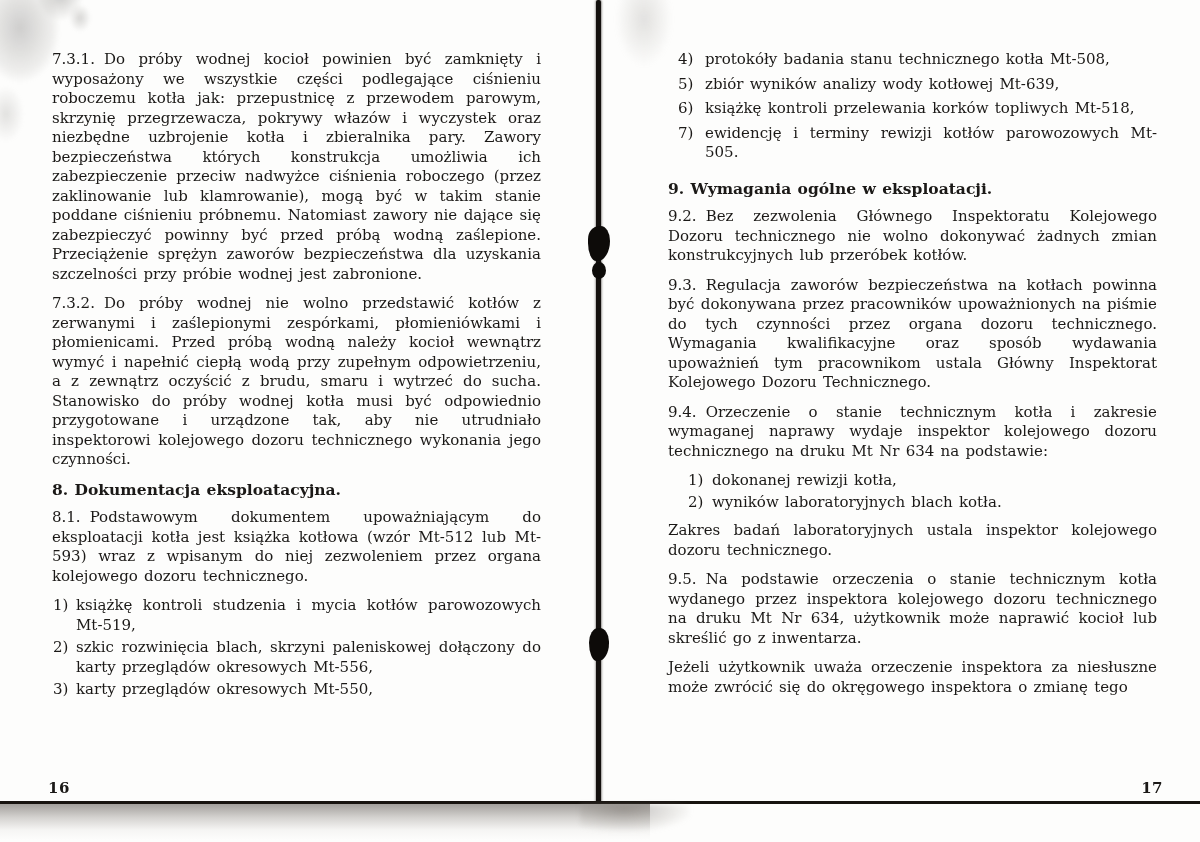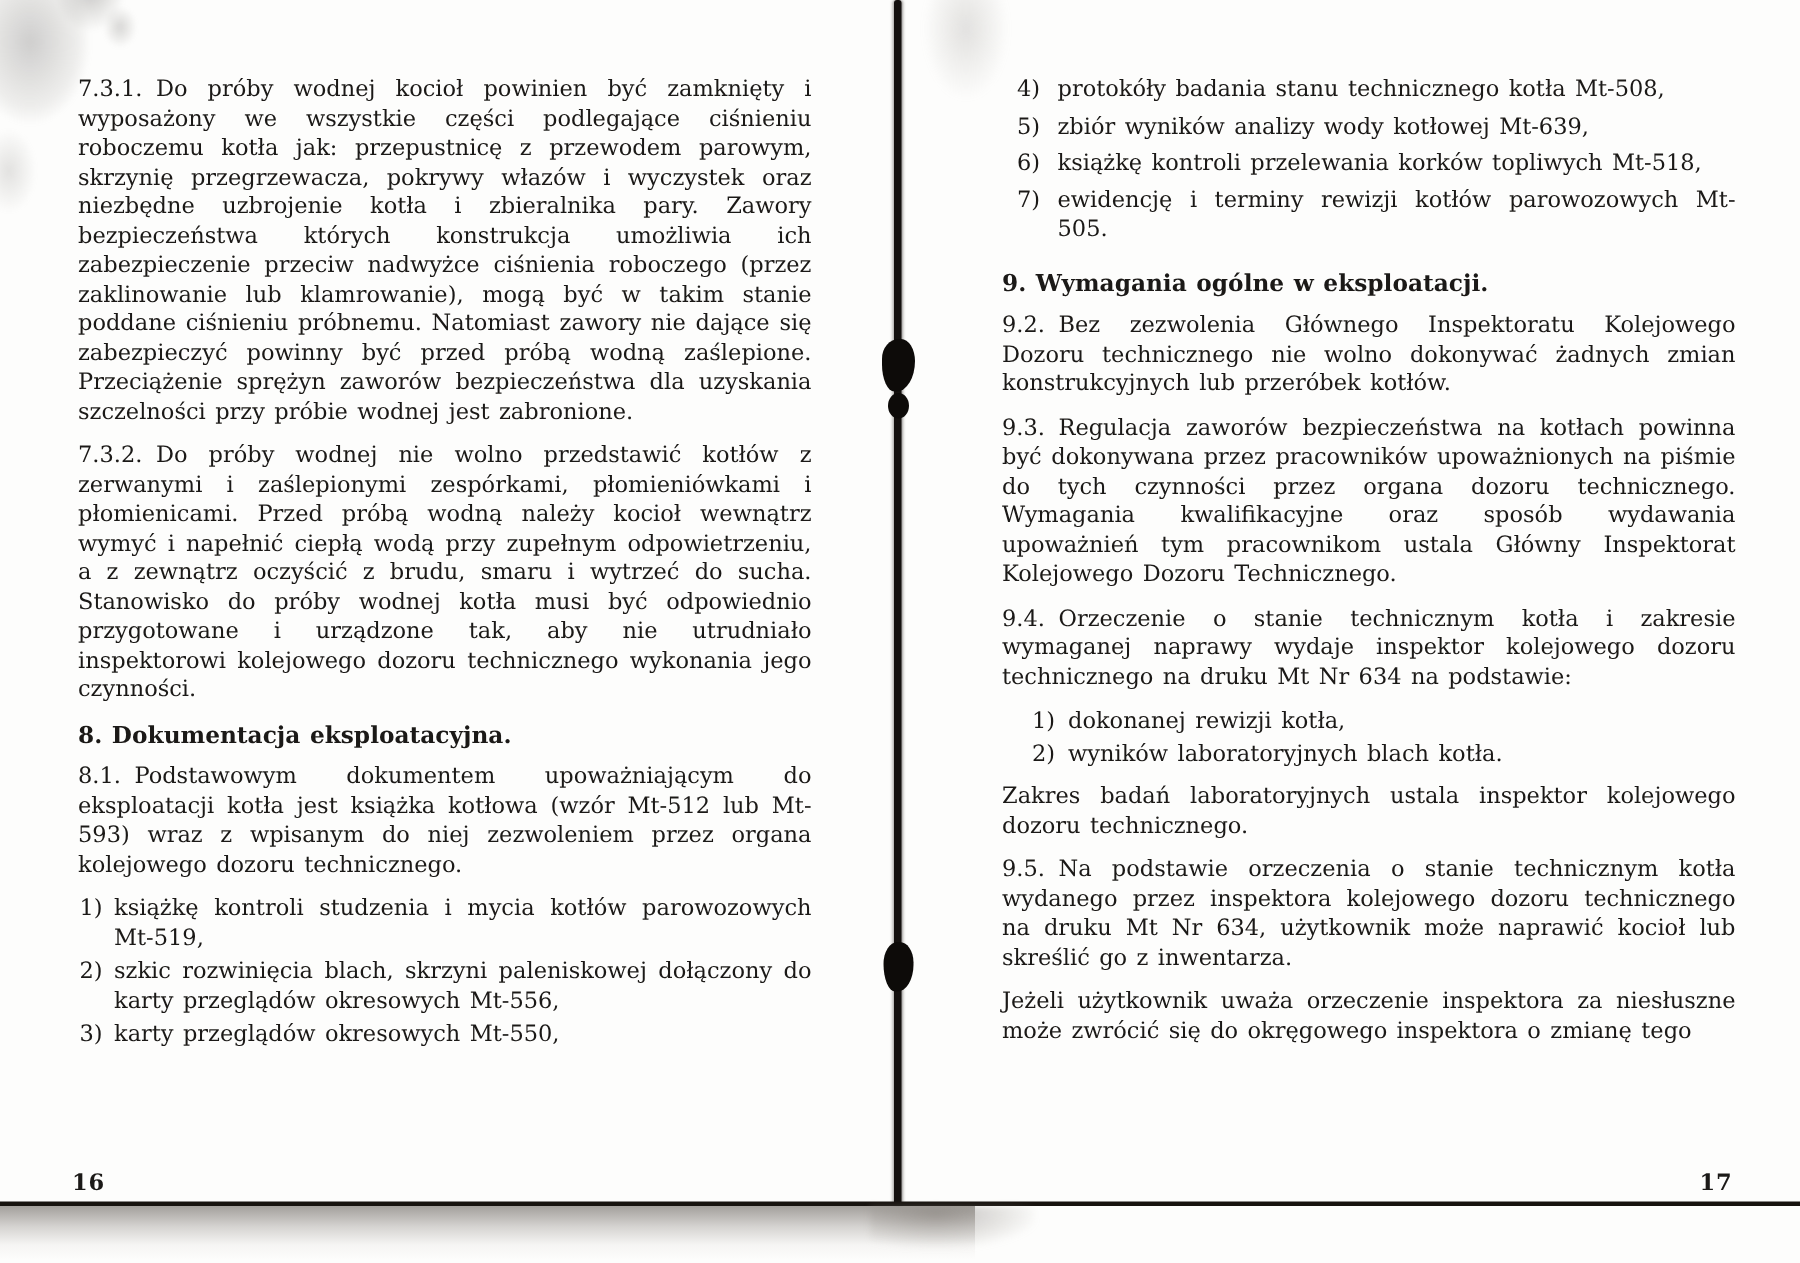--- a/index.html
+++ b/index.html
@@ -35,21 +35,21 @@
   .doclist-right .li .m{width:27px;}
   .basis-list .li{padding-left:20px;margin-bottom:2px;}
   .basis-list .li .m{width:24px;}
   .cont{margin-top:9px;}
 
   .pagenum{
     position:absolute;top:747px;
     font-size:15px;font-weight:bold;letter-spacing:.5px;margin-top:32px;
   }
   #pn-left{left:48px;}
-  #pn-right{left:1133px;width:30px;}
+  #pn-right{left:1133px;width:30px;text-align:right;}
 
   
   .gutter{
     position:absolute;left:596px;top:0;width:5px;height:803px;
     background:#14110f;border-radius:2px;
     box-shadow:1px 0 2px rgba(40,35,30,.45), -1px 0 2px rgba(40,35,30,.35);
   }
   .blob{position:absolute;background:#0d0b09;}
   .blob.b1{left:588px;top:226px;width:22px;height:35px;
     border-radius:55% 45% 60% 40% / 40% 45% 62% 55%;}

